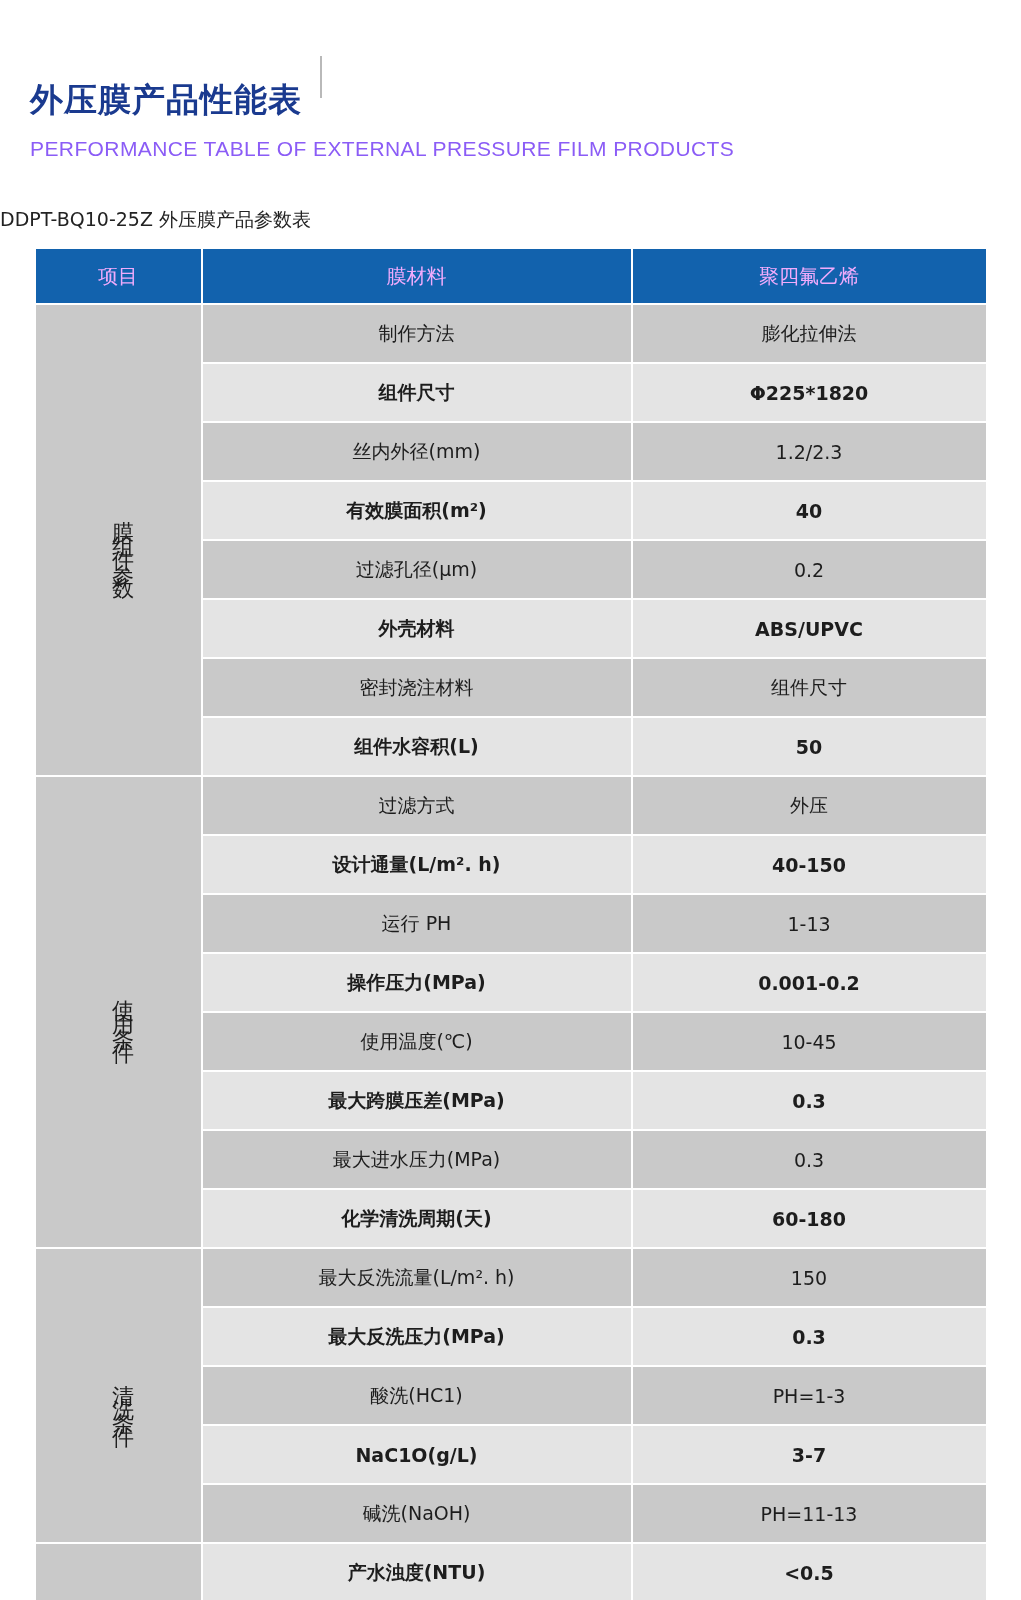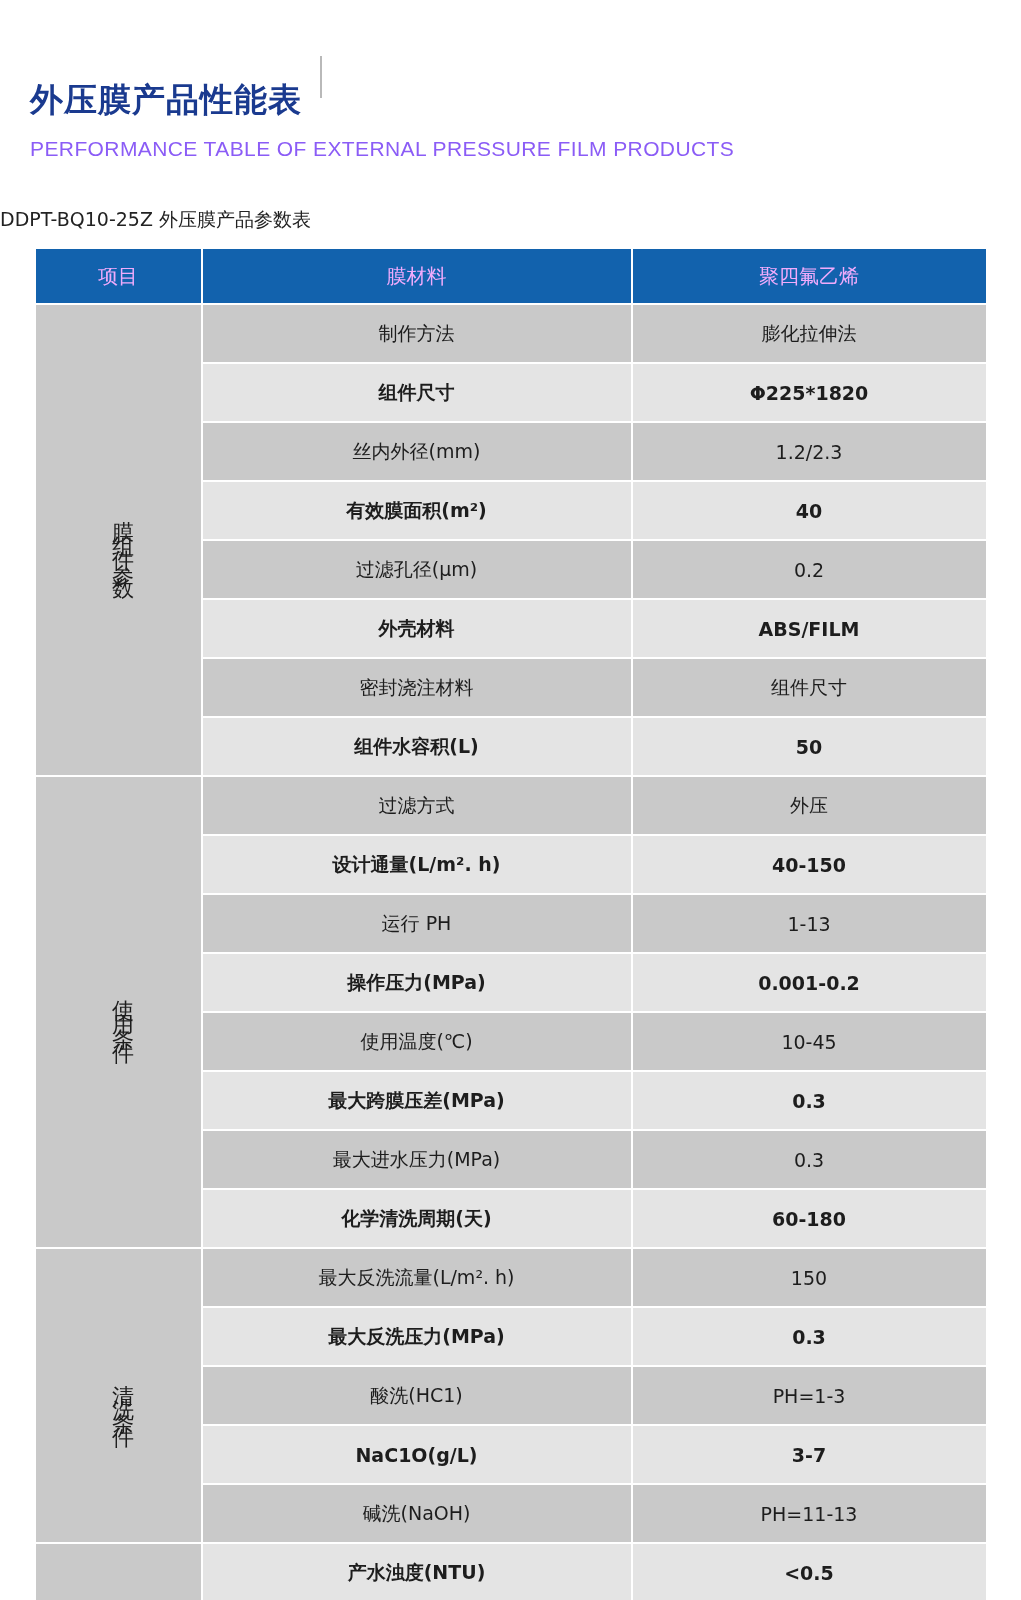--- a/index.html
+++ b/index.html
@@ -146,21 +146,21 @@
         <tr>
           <td class="even">有效膜面积(m²)</td>
           <td class="even">40</td>
         </tr>
         <tr>
           <td class="odd">过滤孔径(μm)</td>
           <td class="odd">0.2</td>
         </tr>
         <tr>
           <td class="even">外壳材料</td>
-          <td class="even">ABS/FILM</td>
+          <td class="even">ABS/UPVC</td>
         </tr>
         <tr>
           <td class="odd">密封浇注材料</td>
           <td class="odd">组件尺寸</td>
         </tr>
         <tr>
           <td class="even">组件水容积(L)</td>
           <td class="even">50</td>
         </tr>
         <tr>

